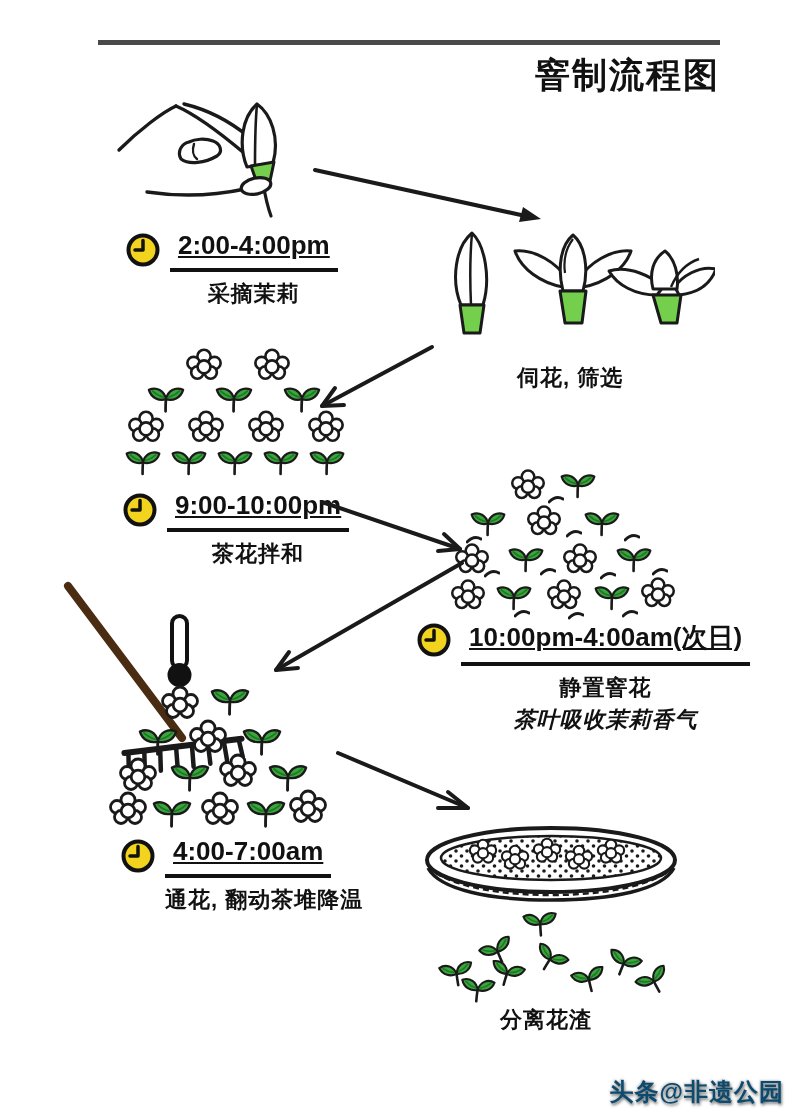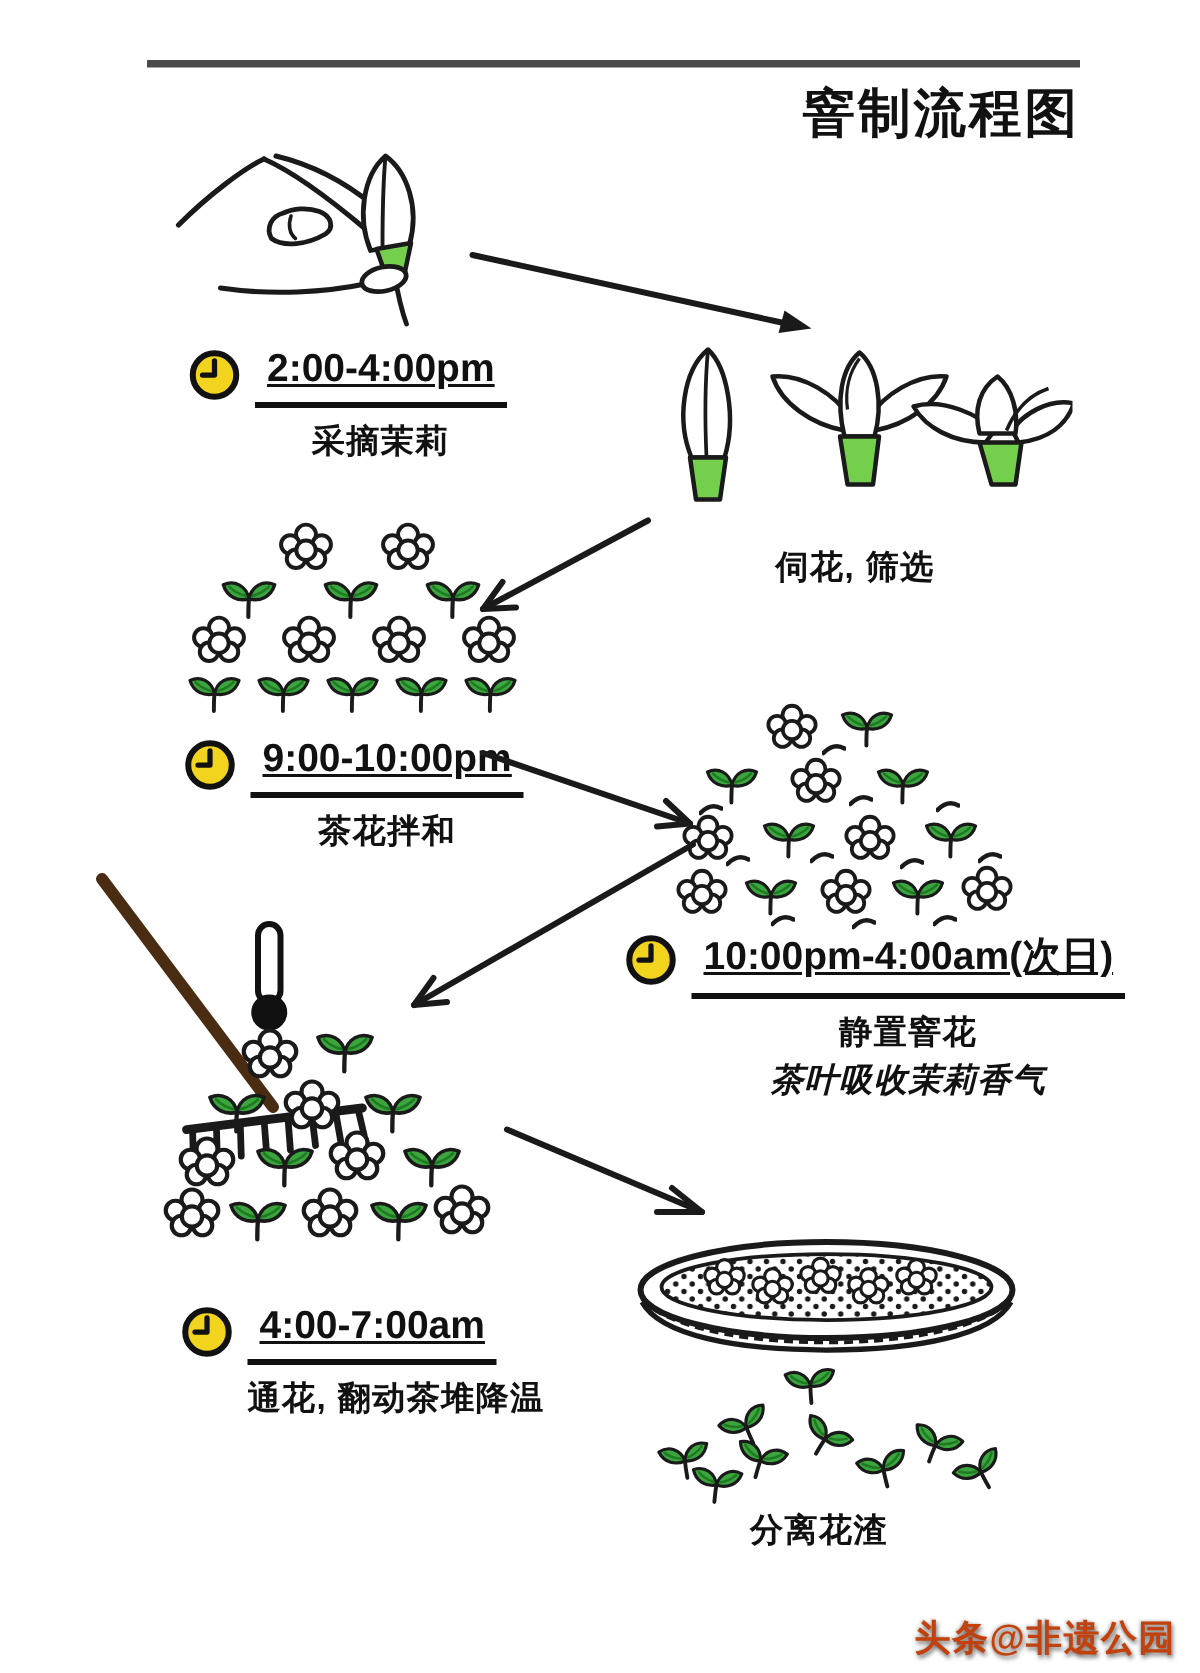--- a/index.html
+++ b/index.html
@@ -17,21 +17,21 @@
   .time-row{display:flex;align-items:flex-start;gap:9px;}
   .clock{flex:0 0 auto;margin-top:2px;}
   .time{
     font-size:26px;font-weight:bold;letter-spacing:0px;
     border-bottom:4px solid #111;padding:0 8px 7px 8px;white-space:nowrap;text-decoration:underline;
   }
   .name-wrap{margin-left:45px;display:flex;justify-content:center;}
   .name{font-size:22px;font-weight:bold;margin-top:7px;white-space:nowrap;letter-spacing:1px;}
   .name.second{margin-top:2px;font-style:italic;}
   .watermark{
-    right:12px;top:1076px;font-size:24px;font-weight:bold;color:#c2410c;letter-spacing:1px;
+    right:12px;top:1076px;font-size:24px;font-weight:bold;color:#0c4a6e;letter-spacing:1px;
     text-shadow:1px 2px 3px rgba(90,90,90,0.85), -1px -1px 2px rgba(120,120,120,0.35);
   }
   svg{display:block;}
 </style>
 </head>
 <body>
 
 <div class="canvas">
 
   <svg style="position:absolute;width:0;height:0;overflow:hidden" aria-hidden="true">
@@ -249,21 +249,21 @@
     <use href="#sym-leaf" x="110" y="176" width="40" height="38"></use>
     <use href="#sym-flower" x="158" y="172" width="40" height="40"></use>
     <use href="#sym-leaf" x="208" y="176" width="40" height="38"></use>
     <use href="#sym-flower" x="48" y="210" width="40" height="40"></use>
     <use href="#sym-leaf" x="92" y="212" width="40" height="38"></use>
     <use href="#sym-flower" x="140" y="210" width="40" height="40"></use>
     <use href="#sym-leaf" x="186" y="212" width="40" height="38"></use>
     <use href="#sym-flower" x="228" y="208" width="40" height="40"></use>
   </svg>
 
-  <div class="step-label" style="left:120px;top:868px">
+  <div class="step-label" style="left:120px;top:836px">
     <div class="time-row">
       <svg class="clock" width="36" height="36" viewBox="0 0 36 36">
         <circle cx="18" cy="18" r="14.5" fill="#f2d41f" stroke="#111" stroke-width="4"></circle>
         <path d="M18,18 L18,8.5 M18,18 L10,18" stroke="#111" stroke-width="3.5" stroke-linecap="round" fill="none"></path>
       </svg>
       <span class="time">4:00-7:00am</span>
     </div>
     <div class="name-wrap">
         <span class="name">通花, 翻动茶堆降温</span>
       </div>

